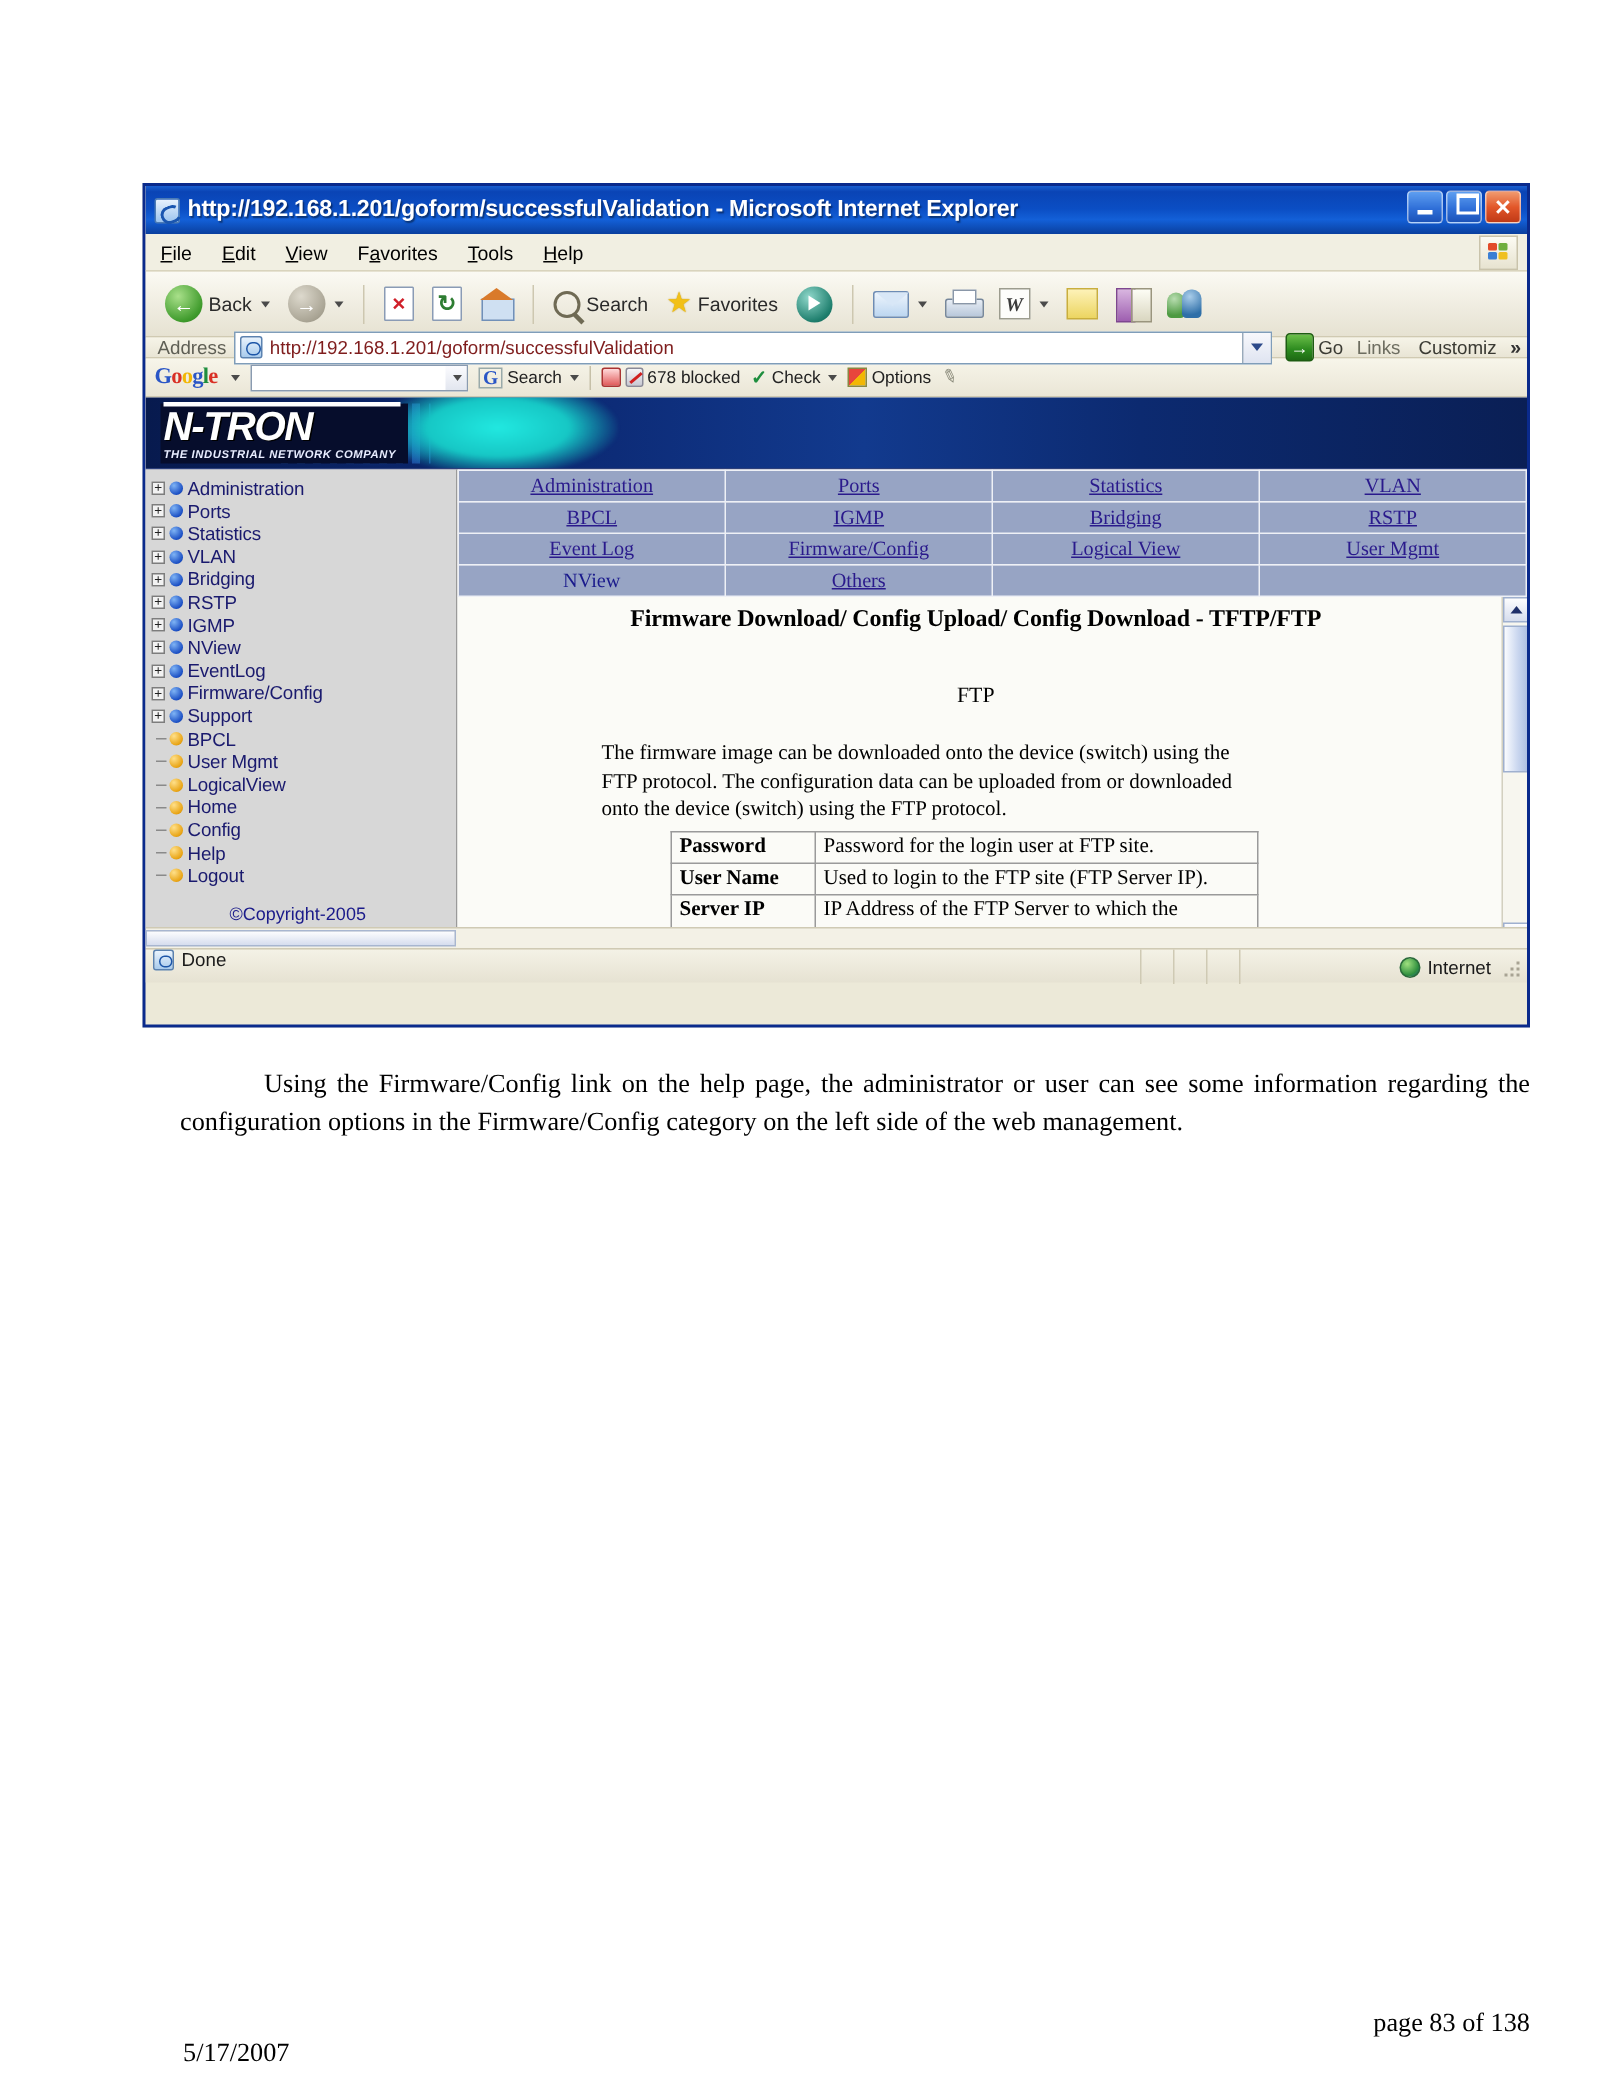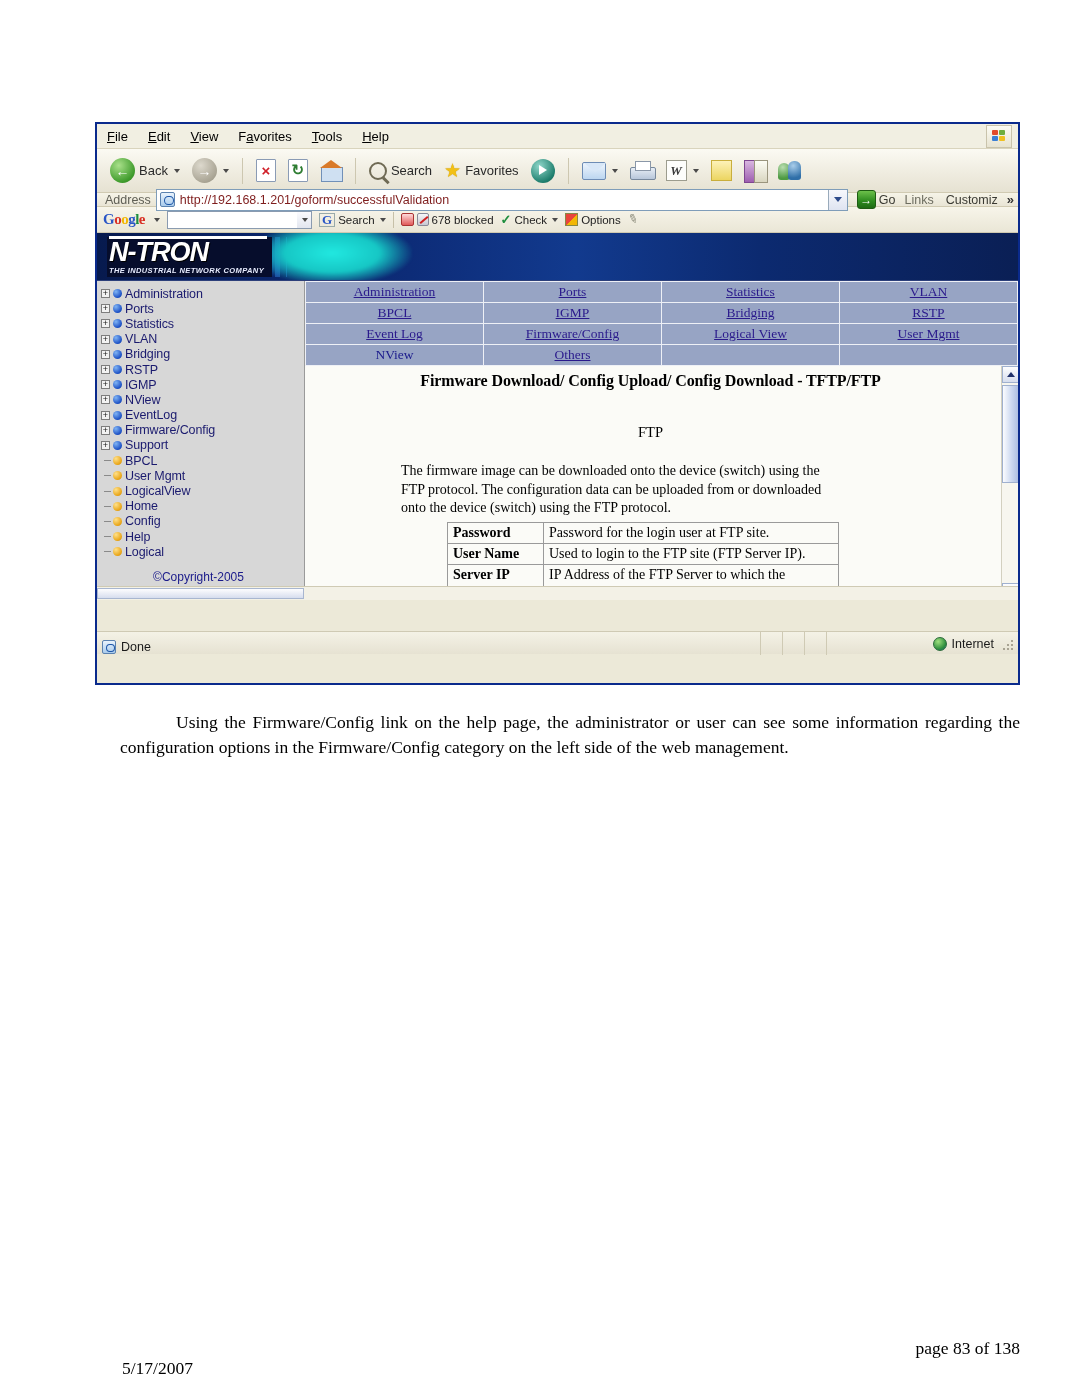--- a/index.html
+++ b/index.html
@@ -277,23 +277,23 @@
   .vsthumb { position:absolute; top:19px; left:0; width:17px; height:98px; background:linear-gradient(90deg,#fbfcff,#c9d6ef 60%,#aebfe2); border:1px solid #9fb0cf; }
   .vsbottom{ position:absolute; bottom:0; left:0; }
 
   
   .hstrip { height:14px; background:#f3f1e6; border-top:1px solid #cfcab4; position:relative; }
   .hstrip .thumb{position:absolute;left:0;top:1px;width:207px;height:11px;background:linear-gradient(180deg,#fdfdfe,#d6ddee);border:1px solid #a8b6d0;}
 
   
   .statusbar {
     height:23px; background:linear-gradient(180deg,#f4f2e6,#e6e2d2);
-    border-top:1px solid #cfcab4; display:flex; align-items:flex-end;
+    border-top:1px solid #cfcab4; display:flex; align-items:flex-start;
     font-family:"Liberation Sans", sans-serif; font-size:12.5px; color:#1a1a1a;
-    padding-left:5px; gap:5px; position:relative;margin-top:31px;
+    padding-left:5px; gap:5px; position:relative;
   }
   .st-ico{width:14px;height:14px;background:linear-gradient(180deg,#e9f3fd,#a9cbec);border:1px solid #5b82b0;border-radius:2px;position:relative;}
   .st-ico:after{content:"";position:absolute;left:3px;top:3px;width:7px;height:6px;border:1.5px solid #1d56a8;border-radius:50%/60%;}
   .st-panes{position:absolute;right:170px;top:0;height:23px;display:flex;}
   .st-pane{width:22px;border-left:1px solid #cfcab4;}
   .st-zone{position:absolute;right:24px;top:0;height:23px;display:flex;align-items:center;gap:5px;}
   .globe{width:14px;height:14px;border-radius:50%;background:radial-gradient(circle at 35% 30%,#9fe07f,#2f8f3e 65%,#1b5f92);border:1px solid #2a6a3a;}
   .grip{position:absolute;right:3px;bottom:2px;width:12px;height:12px;}
   .grip i{position:absolute;width:2px;height:2px;background:#a8a393;}
 
@@ -309,20 +309,29 @@
   .footer-right { position:absolute; right:60px; top:1338px; font-family:"Liberation Serif",serif; font-size:17.5px; }
 </style>
 </head>
 <body>
 
 <div class="page">
 
 
   <div class="browser">
 
+    <div class="titlebar">
+      <span class="ie-ico"></span>
+      <span class="ttl">http://192.168.1.201/goform/successfulValidation - Microsoft Internet Explorer</span>
+      <span class="winbtns">
+        <span class="winbtn min"></span>
+        <span class="winbtn max"></span>
+        <span class="winbtn close"></span>
+      </span>
+    </div>
 
     <div class="menubar">
       <span class="mi"><u>F</u><span>ile</span></span>
       <span class="mi"><u>E</u>dit</span>
       <span class="mi"><u>V</u>iew</span>
       <span class="mi">F<u>a</u>vorites</span>
       <span class="mi"><u>T</u>ools</span>
       <span class="mi"><u>H</u>elp</span>
       <span class="flagbox">
         <span class="flag">
@@ -548,21 +557,21 @@
                 <span class="tlbl">Config</span>
               </div>
               <div class="tnode">
                 <span class="tspacer"></span>
                 <span class="tdot gold"></span>
                 <span class="tlbl">Help</span>
               </div>
               <div class="tnode">
                 <span class="tspacer"></span>
                 <span class="tdot gold"></span>
-                <span class="tlbl">Logical</span>
+                <span class="tlbl">Logout</span>
               </div>
             </div>
           <div class="copyblock">
             <div>©Copyright-2005</div>
             <div>http://www.n-tron.com</div>
           </div>
         </div>
 
         <div class="content">
           <table class="linkgrid">

